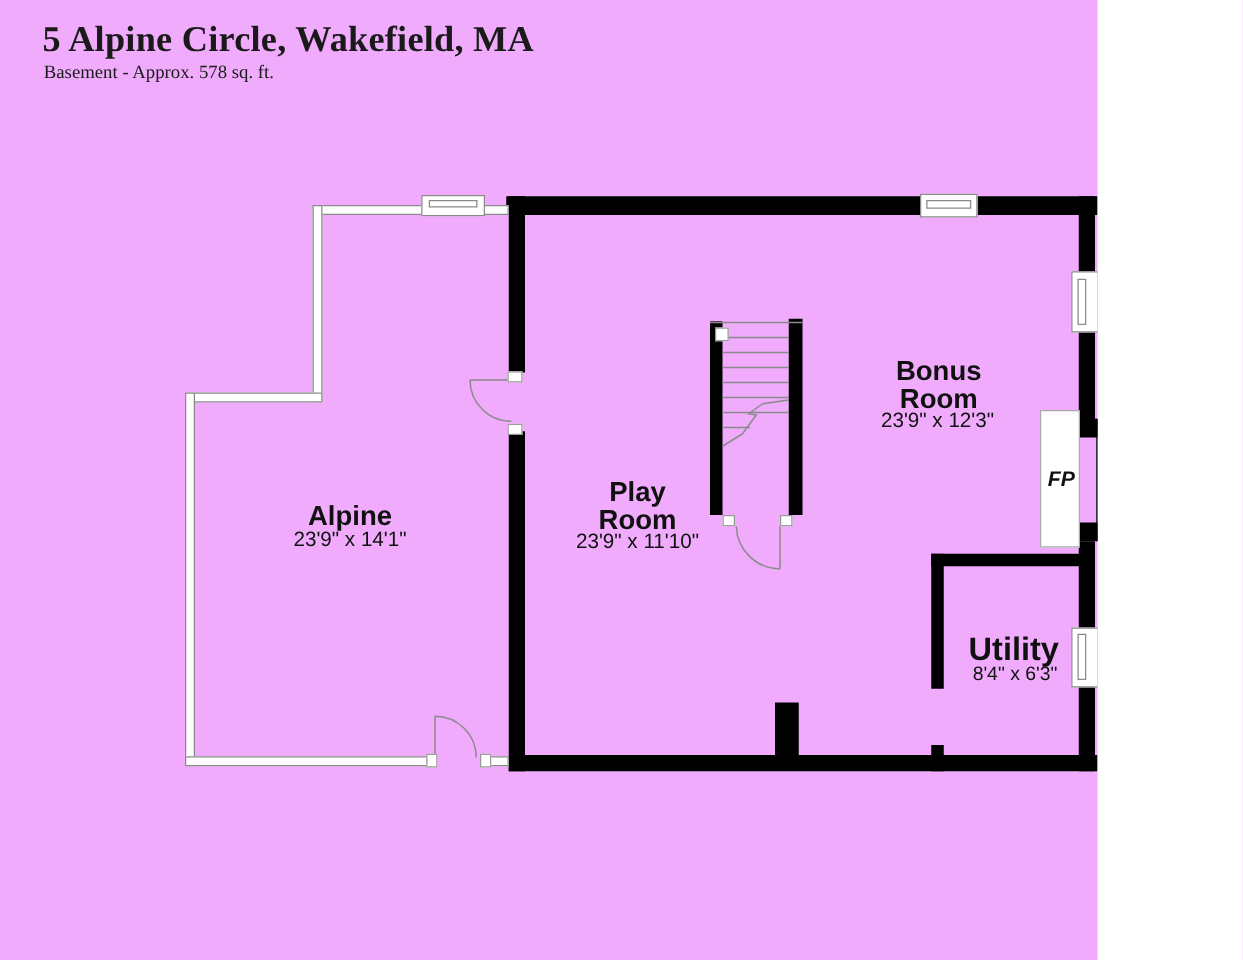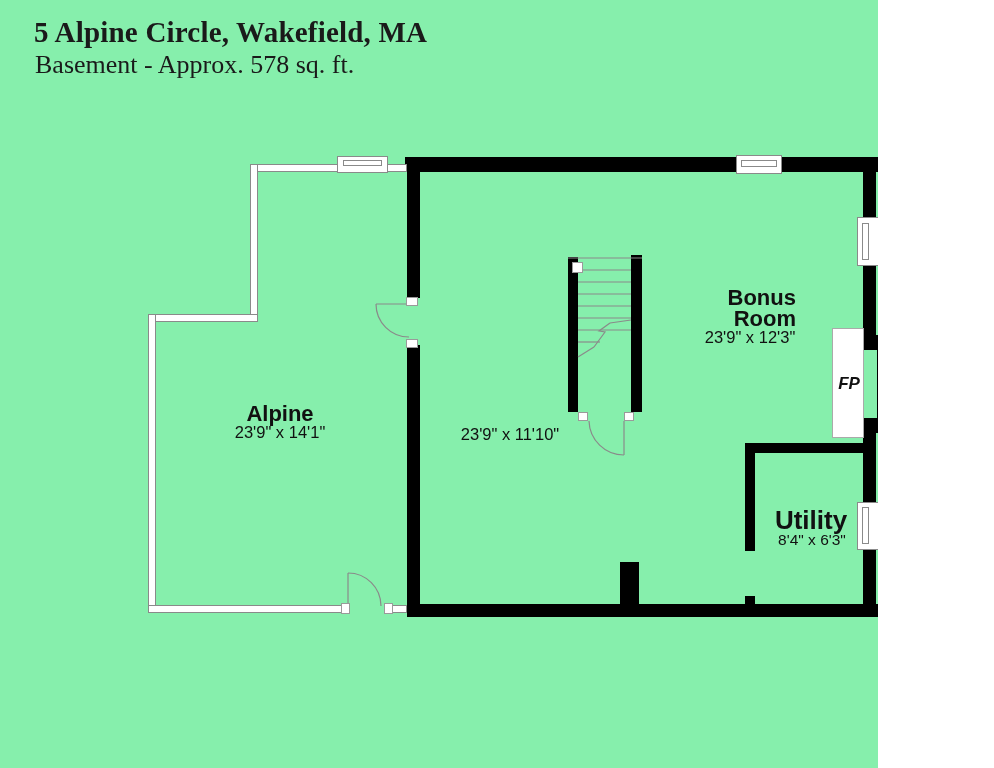--- a/index.html
+++ b/index.html
@@ -1,32 +1,32 @@
 <!DOCTYPE html>
 <html><head>
 <meta charset="utf-8">
 <style>
   html,body{margin:0;padding:0;background:#fff;}
-  .page{position:relative;width:878px;height:768px;background:#86efac;overflow:hidden;
+  .page{position:relative;width:878px;height:768px;background:#f0abfc;overflow:hidden;
         font-family:"Liberation Sans",sans-serif;color:#111;}
   .title{position:absolute;left:34px;top:16px;font-family:"Liberation Serif",serif;
          font-size:29px;font-weight:700;color:#1a1a1a;letter-spacing:0.2px;}
   .subtitle{position:absolute;left:35px;top:50px;font-family:"Liberation Serif",serif;
-            font-size:26px;font-weight:400;color:#1a1a1a;}
+            font-size:15px;font-weight:400;color:#1a1a1a;}
   .footer{position:absolute;left:20px;top:738px;font-family:"Liberation Serif",serif;
           font-size:15.5px;color:#222;}
   .wall{position:absolute;background:#000;}
   .thin{position:absolute;background:#fff;border:1px solid #8a8a8a;box-sizing:border-box;}
   .winbox{position:absolute;background:#fff;border:1px solid #8a8a8a;box-sizing:border-box;z-index:5;}
   .wininner{position:absolute;background:#fff;border:1px solid #8a8a8a;box-sizing:border-box;z-index:6;}
   .jamb{position:absolute;background:#fff;border:1px solid #9a9a9a;box-sizing:border-box;z-index:7;}
   .fp-rect{position:absolute;left:832px;top:328px;width:32px;height:110px;background:#fff;
            border:1px solid #aaa;box-sizing:border-box;z-index:1;}
   .overlay{position:absolute;left:0;top:0;width:994px;height:768px;z-index:4;pointer-events:none;}
-  .roomlabel{position:absolute;transform:translate(-50%,-50%);text-align:right;z-index:8;}
+  .roomlabel{position:absolute;transform:translate(-50%,-50%);text-align:center;z-index:8;}
   .rname{font-weight:700;font-size:22px;line-height:20px;color:#111;}
   .rdims{font-size:16.5px;color:#111;white-space:nowrap;}
   .fp-label{position:absolute;transform:translate(-50%,-50%);font-weight:700;font-size:17px;
             color:#111;z-index:8;font-style:italic;}
 </style>
 </head>
 <body>
 
 <div class="page">
 
@@ -106,20 +106,23 @@
     </g>
   </svg>
 
   <div class="roomlabel" style="left:280px;top:414px;">
     <span class="rname">Alpine</span>
   </div>
   <div class="roomlabel" style="left:280px;top:432px;">
     <span class="rdims">23'9" x 14'1"</span>
   </div>
 
+  <div class="roomlabel" style="left:510px;top:406px;width:80px;">
+    <span class="rname">Play Room</span>
+  </div>
   <div class="roomlabel" style="left:510px;top:434px;">
     <span class="rdims">23'9" x 11'10"</span>
   </div>
 
   <div class="roomlabel" style="left:751px;top:309px;width:90px;">
     <span class="rname">Bonus Room</span>
   </div>
   <div class="roomlabel" style="left:750px;top:337px;">
     <span class="rdims">23'9" x 12'3"</span>
   </div>

